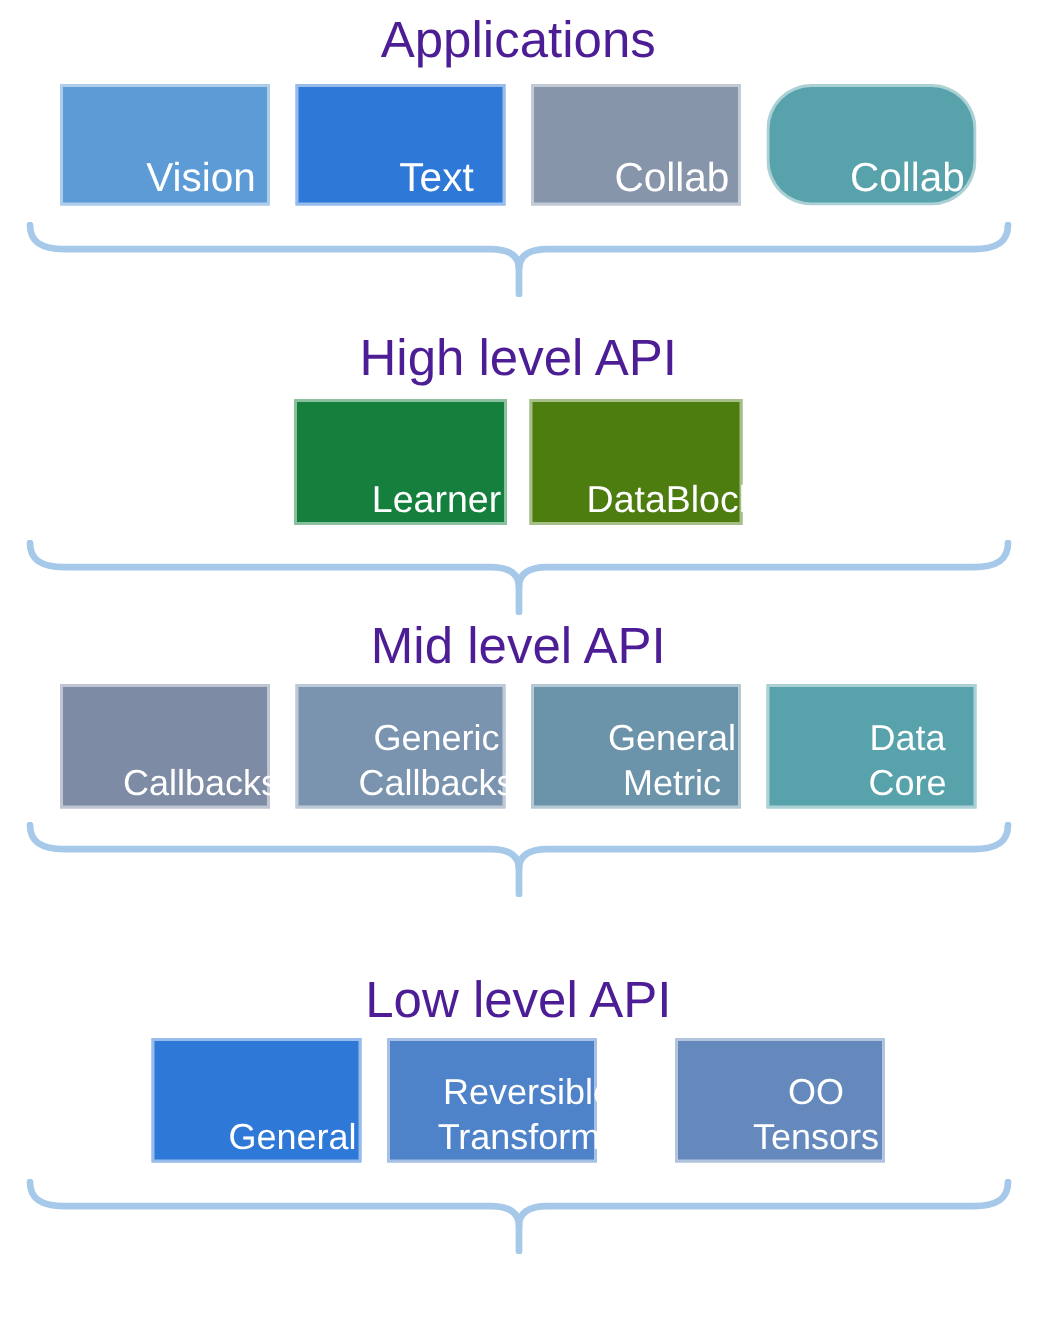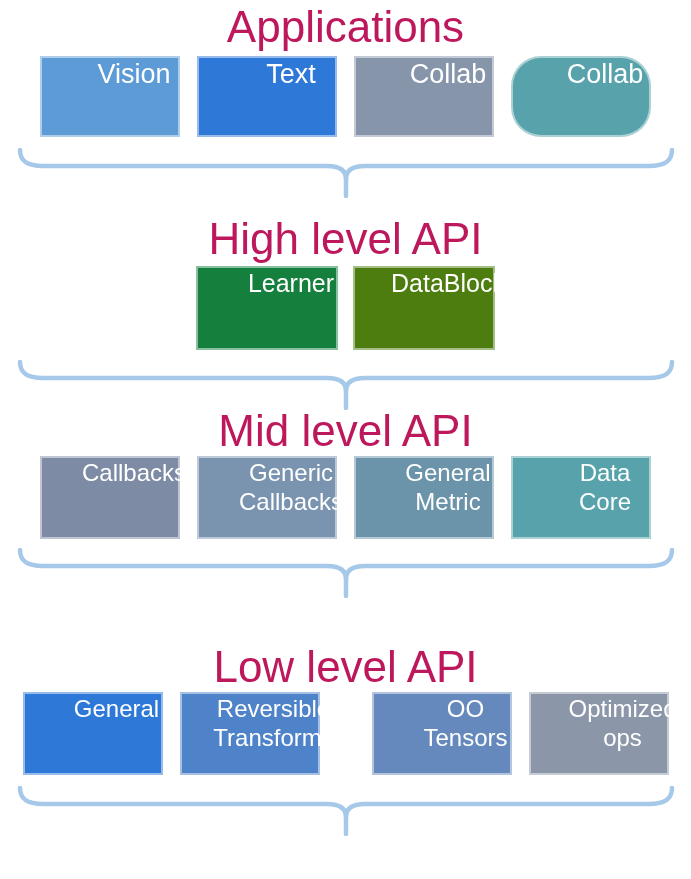--- a/index.html
+++ b/index.html
@@ -15,45 +15,45 @@
     overflow: hidden;
     background: #ffffff;
   }
   .layer { text-align: center; }
   .layer-0 { margin-top: 6px; }
   .layer-1 { margin-top: 20px; }
   .layer-2 { }
   .layer-3 { margin-top: 48px; }
 
   .section-title {
-    font-size: 44px;
+    font-size: 34px;
     line-height: 42px;
     font-weight: 400;
-    color: #be185d;
+    color: #4c1d95;
     letter-spacing: 0px;
   }
 
   .box-row {
     display: flex;
     justify-content: center;
     align-items: stretch;
     gap: 17px;
   }
   .layer-0 .box-row { margin-top: 8px; }
   .layer-1 .box-row { margin-top: 6px; gap: 15px; }
   .layer-2 .box-row { margin-top: 4px; }
   .layer-3 .box-row { margin-top: 4px; }
 
   .box {
     box-sizing: border-box;
     width: 140px;
     height: 81px;
     border: 2px solid rgba(255,255,255,0.5);
     display: flex;
-    align-items: flex-start;
+    align-items: flex-end;
     justify-content: center;
     padding-left: 48px;
   }
   .layer-1 .box { width: 142px; height: 84px; }
   .layer-2 .box, .layer-3 .box { height: 83px; }
 
   .box-label {
     color: #ffffff;
     white-space: pre-line;
     text-align: center;
@@ -150,24 +150,20 @@
           <span class="box-label">General</span>
         </div>
         <div class="box" style="background: rgb(78, 130, 201);">
           <span class="box-label">Reversible
 Transforms</span>
         </div>
         <div class="box" style="background: rgb(102, 137, 189); margin-left: 35px;">
           <span class="box-label">OO
 Tensors</span>
         </div>
-        <div class="box" style="background: rgb(139, 150, 169);">
-          <span class="box-label">Optimized
-ops</span>
-        </div>
       </div>
       <div class="brace">
         <svg width="660" height="50" viewBox="0 0 660 50">
           <path d="M4,2 C4,13 11,18 27,18 L311,18 C324,18 330,23 330,31 L330,48" fill="none" stroke="#a6c9ea" stroke-width="4.5" stroke-linecap="round"></path>
           <path d="M656,2 C656,13 649,18 633,18 L349,18 C336,18 330,23 330,31" fill="none" stroke="#a6c9ea" stroke-width="4.5" stroke-linecap="round"></path>
         </svg>
       </div>
     </section>
   </div>
 

